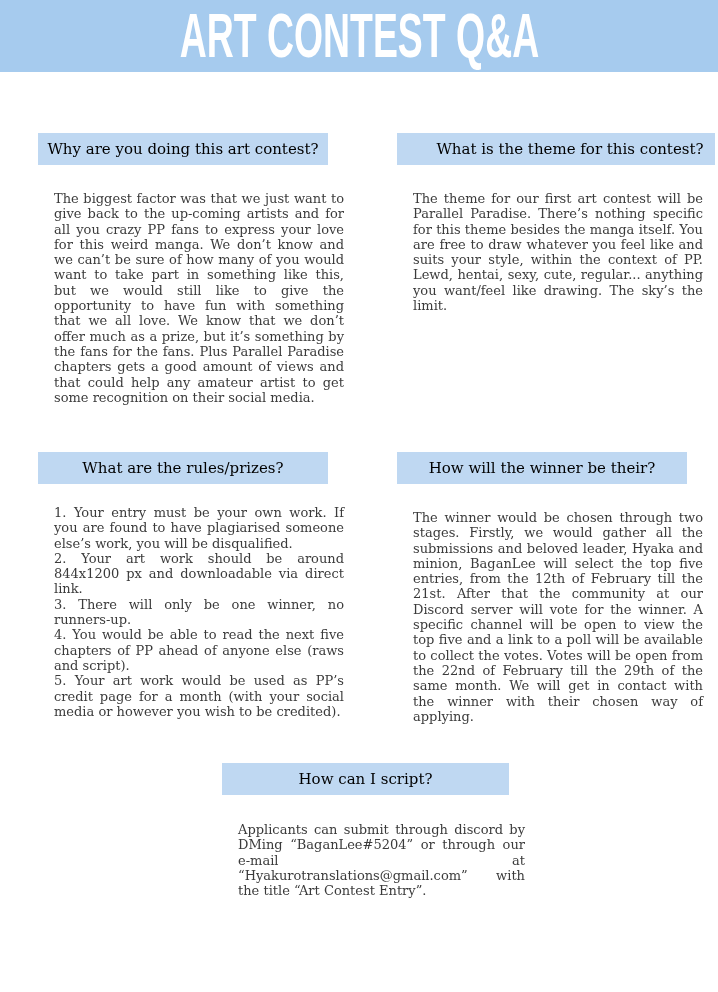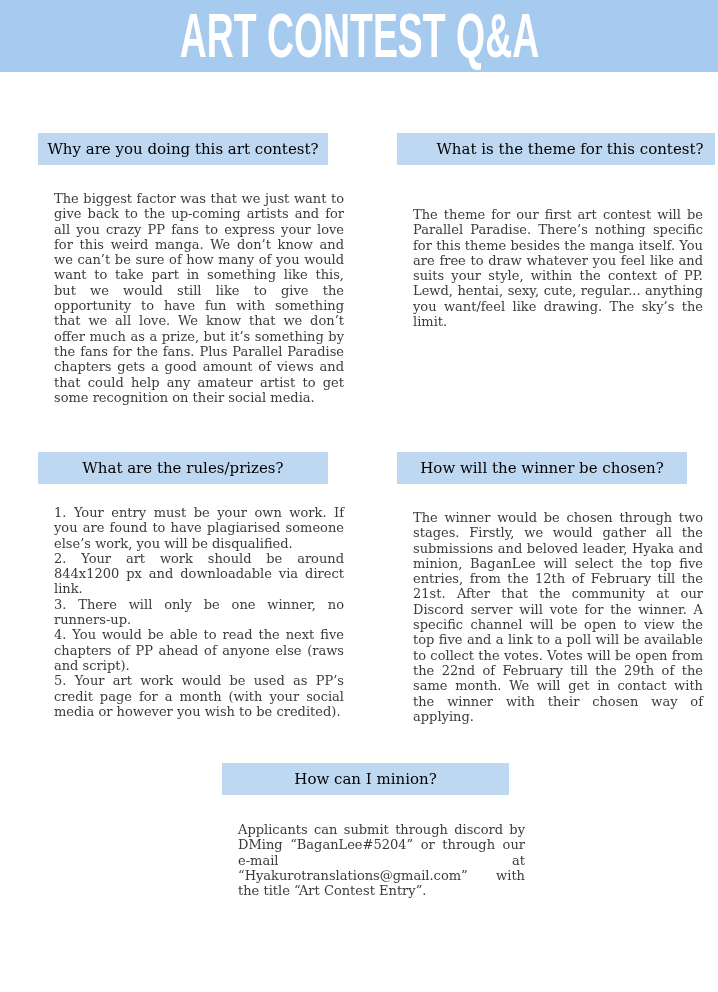--- a/index.html
+++ b/index.html
@@ -69,34 +69,34 @@
   </header>
 
   <div class="qbox col-left" style="top:133px;">
     <span class="qtext">Why are you doing this art contest?</span>
   </div>
   <p class="answer col-left" style="top:175px;">The biggest factor was that we just want to give back to the up-coming artists and for all you crazy PP fans to express your love for this weird manga. We don’t know and we can’t be sure of how many of you would want to take part in something like this, but we would still like to give the opportunity to have fun with something that we all love. We know that we don’t offer much as a prize, but it’s something by the fans for the fans. Plus Parallel Paradise chapters gets a good amount of views and that could help any amateur artist to get some recognition on their social media.</p>
 
   <div class="qbox col-right" style="top:133px;padding-left:28px;">
     <span class="qtext">What is the theme for this contest?</span>
   </div>
-  <p class="answer col-right" style="top:191px;">The theme for our first art contest will be Parallel Paradise. There’s nothing specific for this theme besides the manga itself. You are free to draw whatever you feel like and suits your style, within the context of PP. Lewd, hentai, sexy, cute, regular... anything you want/feel like drawing. The sky’s the limit.</p>
+  <p class="answer col-right" style="top:175px;">The theme for our first art contest will be Parallel Paradise. There’s nothing specific for this theme besides the manga itself. You are free to draw whatever you feel like and suits your style, within the context of PP. Lewd, hentai, sexy, cute, regular... anything you want/feel like drawing. The sky’s the limit.</p>
 
   <div class="qbox col-left" style="top:452px;align-items:center;">
     <span class="qtext">What are the rules/prizes?</span>
   </div>
   <p class="answer col-left" style="top:489px;">1. Your entry must be your own work. If you are found to have plagiarised someone else’s work, you will be disqualified.
 2. Your art work should be around 844x1200 px and downloadable via direct link.
 3. There will only be one winner, no runners-up.
 4. You would be able to read the next five chapters of PP ahead of anyone else (raws and script).
 5.  Your art work would be used as PP’s credit page for a month (with your social media or however you wish to be credited).</p>
 
   <div class="qbox col-right" style="top:452px;">
-    <span class="qtext">How will the winner be chosen?</span>
+    <span class="qtext">How will the winner be their?</span>
   </div>
   <p class="answer col-right" style="top:494px;">The winner would be chosen through two stages. Firstly, we would gather all the submissions and beloved leader, Hyaka and minion, BaganLee will select the top five entries, from the 12th of February till the 21st. After that the community at our Discord server will vote for the winner. A specific channel will be open to view the top five and a link to a poll will be available to collect the votes. Votes will be open from the 22nd of February till the 29th of the same month. We will get in contact with the winner with their chosen way of applying.</p>
 
   <div class="qbox col-mid" style="top:763px;">
-    <span class="qtext">How can I minion?</span>
+    <span class="qtext">How can I script?</span>
   </div>
   <p class="answer col-mid" style="top:806px;">Applicants can submit through discord by DMing “BaganLee#5204” or through our e-mail at “Hyakurotranslations@gmail.com” with the title “Art Contest Entry”.</p>
 
 </div>
 
 </body></html>

